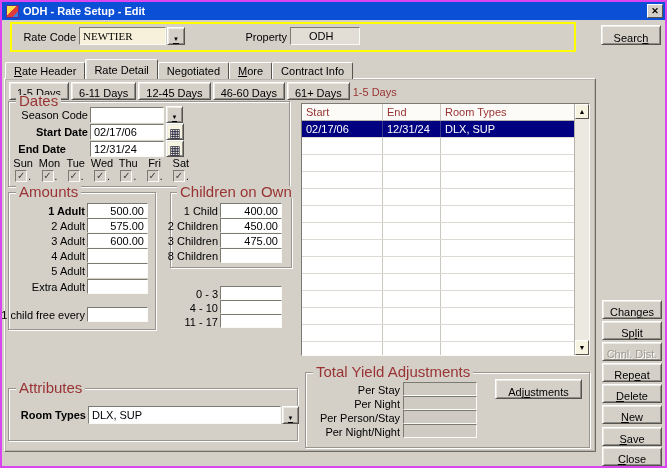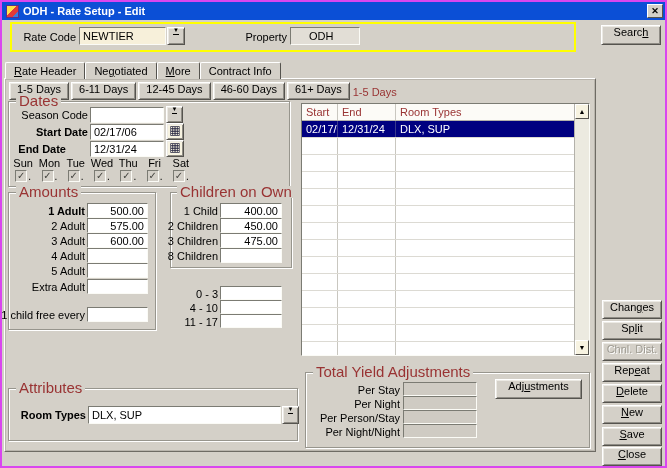--- a/index.html
+++ b/index.html
@@ -20,24 +20,24 @@
              display:flex; align-items:center; justify-content:center; font-size:9px; font-weight:bold; color:#000;}
   
   .lbl{position:absolute; white-space:nowrap; font-size:11px; color:#000; line-height:13px;}
   .b{font-weight:bold;}
   .red{color:var(--accent-red);}
   .field{position:absolute; background:#fff; border:1px solid; border-color:#7b7b73 #fbfbf6 #fbfbf6 #7b7b73;
          font-size:11px; padding:0 3px; display:flex; align-items:center; overflow:hidden; white-space:nowrap;}
   .field.num{justify-content:flex-end;}
   .field.dis{background:#e2ded6;padding-left:18px;}
   .field.dis2{background:#cfcbc3;}
-  .field.focus{background:var(--focus-field-bg);}
+  .field.focus{background:var(--focus-field-bg);font-family:Liberation Serif, serif;}
   .btn{position:absolute; background:#d4d0c8; border:1px solid; border-color:#fff #55534e #55534e #fff;
        box-shadow:inset 1px 1px 0 #eceae4, inset -1px -1px 0 #8f8c85;
-       font-size:11px; color:#000; display:flex; align-items:flex-start; justify-content:center; cursor:default; white-space:nowrap;}
+       font-size:11px; color:#000; display:flex; align-items:flex-end; justify-content:center; cursor:default; white-space:nowrap;}
   .btn.disabled{color:#9d9a91; text-shadow:1px 1px 0 #fff;}
   .lov{background:#d4d0c8;}
   .lov .arr{font-size:6px; line-height:5px; border-bottom:1px solid #000; padding-bottom:1px; color:#000;}
   .calbtn{background:#f7f3e1;}
   .calbtn .cal{font-size:12px; line-height:12px; color:#23233f; font-family:"DejaVu Sans",sans-serif;}
   .groupbox{position:absolute; border:1px solid #97958d; box-shadow:inset 1px 1px 0 #fff, 1px 1px 0 #fff;}
   .grouptitle{position:absolute; font-size:15px; color:var(--accent-red); background:var(--window-bg);
               padding:0 3px; white-space:nowrap; line-height:12px; z-index:3;}
   
   .topbox{position:absolute; left:8px; top:20px; width:566px; height:30px; border:2px solid var(--highlight-border);}
@@ -60,21 +60,21 @@
             display:inline-flex; align-items:center; justify-content:center; font-size:10px; line-height:10px; color:#44443f;
             font-family:"DejaVu Sans",sans-serif;}
   .dot{font-size:10px; color:#000;}
   
   .grid{position:absolute; left:299px; top:101px; width:289px; height:253px; background:#fff;
         border:1px solid; border-color:#7b7b73 #fbfbf6 #fbfbf6 #7b7b73; overflow:hidden;}
   .grid-inner{position:absolute; left:0; top:0; right:15px; bottom:0;}
   .grid-header{display:flex; height:17px; background:#fcfbf7; border-bottom:1px solid #b3b1aa;}
   .grid-header .gc{color:var(--accent-red);}
   .gc{font-size:11px; padding:0 4px; display:flex; align-items:center; border-right:1px solid #c9c7c0; overflow:hidden; white-space:nowrap;}
-  .gc.c1{width:36px;} .gc.c2{width:58px;} .gc.c3{flex:1; border-right:none;}
+  .gc.c1{width:81px;} .gc.c2{width:58px;} .gc.c3{flex:1; border-right:none;}
   .grid-row{display:flex; height:17px; border-bottom:1px solid #dcdad3;}
   .grid-row.selected{background:var(--selection-bg); color:#fff;}
   .grid-row.selected .gc{border-right-color:#3a3a8c;}
   .vscroll{position:absolute; right:0; top:0; bottom:0; width:15px; background:#eceae0; border-left:1px solid #b3b1aa;}
   .sbtn{position:absolute; left:0; width:14px; height:15px; background:#f7f3e1; border:1px solid; border-color:#fff #55534e #55534e #fff;
         display:flex; align-items:center; justify-content:center; font-size:7px; color:#000;}
   .sbtn.top{top:0;} .sbtn.bottom{bottom:0;}
   u{text-decoration:underline;}
 </style>
 </head>
@@ -93,20 +93,21 @@
   <div class="field focus" style="left:77px; top:25px; width:87px; height:18px;">NEWTIER</div>
   <div class="btn lov" style="left:165px; top:25px; width:18px; height:18px;">
       <span class="arr">▼</span>
     </div>
   <div class="lbl" style="right:378px; top:29px;">Property</div>
   <div class="field dis" style="left:288px; top:25px; width:70px; height:18px;">ODH</div>
   <div class="btn" style="left:599px; top:23px; width:60px; height:20px;">Searc<u>h</u></div>
 
   <div class="tabs">
     <div class="tab"><u>R</u>ate Header</div>
+    <div class="tab active">Rate Detail</div>
     <div class="tab">Ne<u>g</u>otiated</div>
     <div class="tab"><u>M</u>ore</div>
     <div class="tab">Contract Info</div>
   </div>
 
   <div class="mainpanel"></div>
 
   <div class="daytabs">
     <div class="btn daytab">1-5 Days</div>
     <div class="btn daytab">6-11 Days</div>

